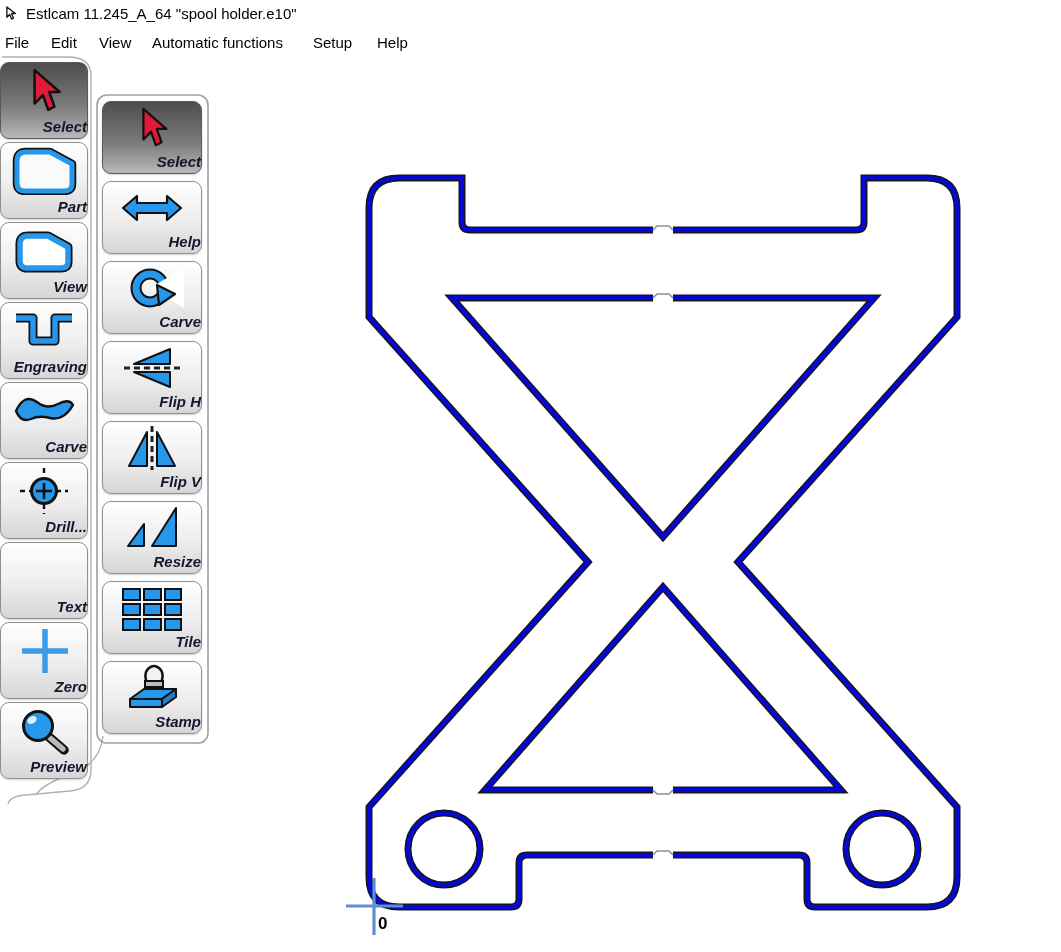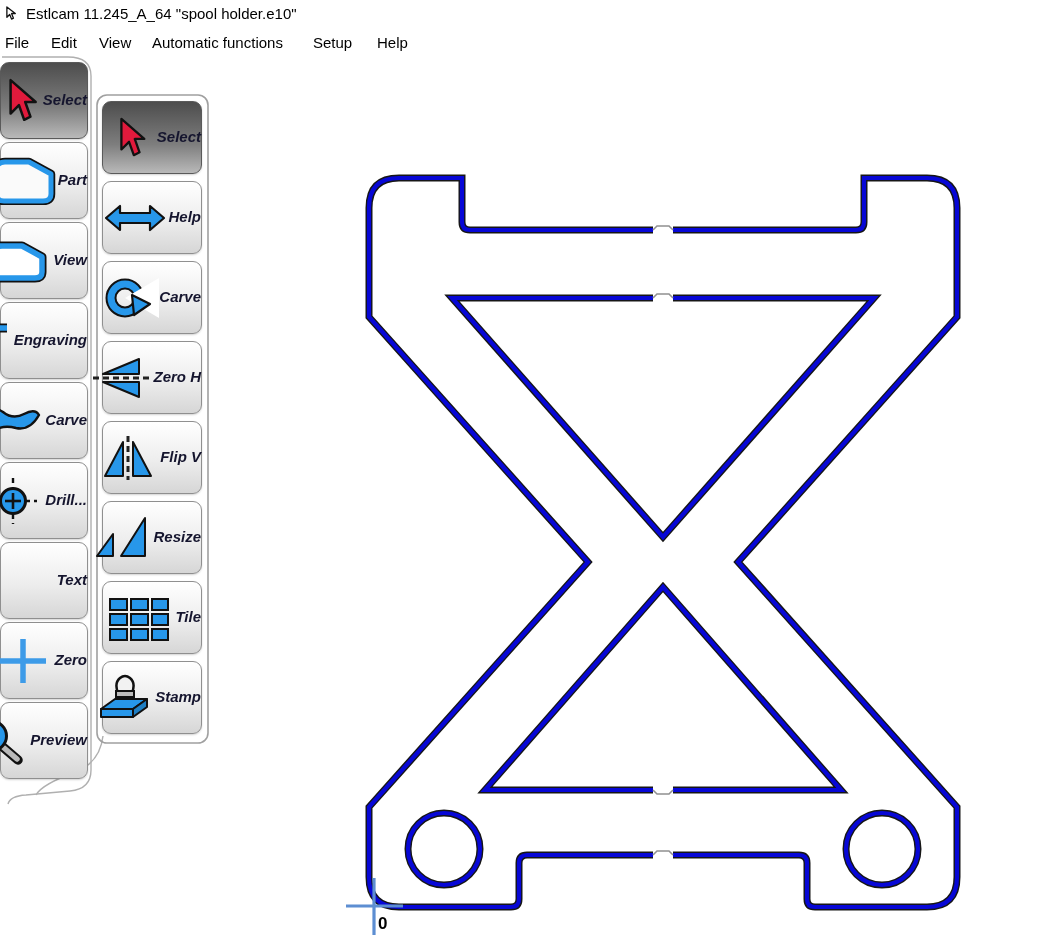--- a/index.html
+++ b/index.html
@@ -21,21 +21,21 @@
 
   
   #canvas-svg{position:absolute;left:0;top:0;z-index:1;}
 
   
   .btn{
     position:absolute;z-index:3;box-sizing:border-box;
     border:1px solid #8f8f8f;border-radius:9px;
     background:linear-gradient(#ffffff,#ededed 55%,#d6d6d6);
     box-shadow:0 1px 2px rgba(0,0,0,.18);
-    display:flex;flex-direction:row;align-items:center;justify-content:flex-end;
+    display:flex;flex-direction:column;align-items:flex-end;justify-content:flex-end;
   }
   .btn.active{
     background:linear-gradient(#4d4d4d,#7e7e7e 60%,#b9b9b9);
     border-color:#5a5a5a;
   }
   .btn .ico{flex:1;display:flex;align-items:center;justify-content:center;width:100%;}
   .btn .lbl{font-style:italic;font-weight:bold;font-size:15px;color:#15152e;
     padding-bottom:3px;white-space:nowrap;}
   .col1{left:0;width:88px;height:77px;}
   .col2{left:102px;width:100px;height:73px;}
@@ -219,21 +219,21 @@
 </div>
 
 <div class="btn col2" style="top:341px">
   <span class="ico">
     <svg width="64" height="44" viewBox="0 0 64 44">
       <polygon points="14,18 50,18 50,3" fill="#2797ea" stroke="#111" stroke-width="2" stroke-linejoin="round"></polygon>
       <polygon points="14,26 50,26 50,41" fill="#2797ea" stroke="#111" stroke-width="2" stroke-linejoin="round"></polygon>
       <line x1="4" y1="22" x2="60" y2="22" stroke="#222" stroke-width="3" stroke-dasharray="6,4"></line>
     </svg>
   </span>
-  <span class="lbl">Zero H</span>
+  <span class="lbl">Flip H</span>
 </div>
 
 <div class="btn col2" style="top:421px">
   <span class="ico">
     <svg width="64" height="48" viewBox="0 0 64 48">
       <polygon points="9,42 27,42 27,8" fill="#2797ea" stroke="#111" stroke-width="2" stroke-linejoin="round"></polygon>
       <polygon points="37,8 37,42 55,42" fill="#2797ea" stroke="#111" stroke-width="2" stroke-linejoin="round"></polygon>
       <line x1="32" y1="2" x2="32" y2="46" stroke="#222" stroke-width="3" stroke-dasharray="6,4"></line>
     </svg>
   </span>

